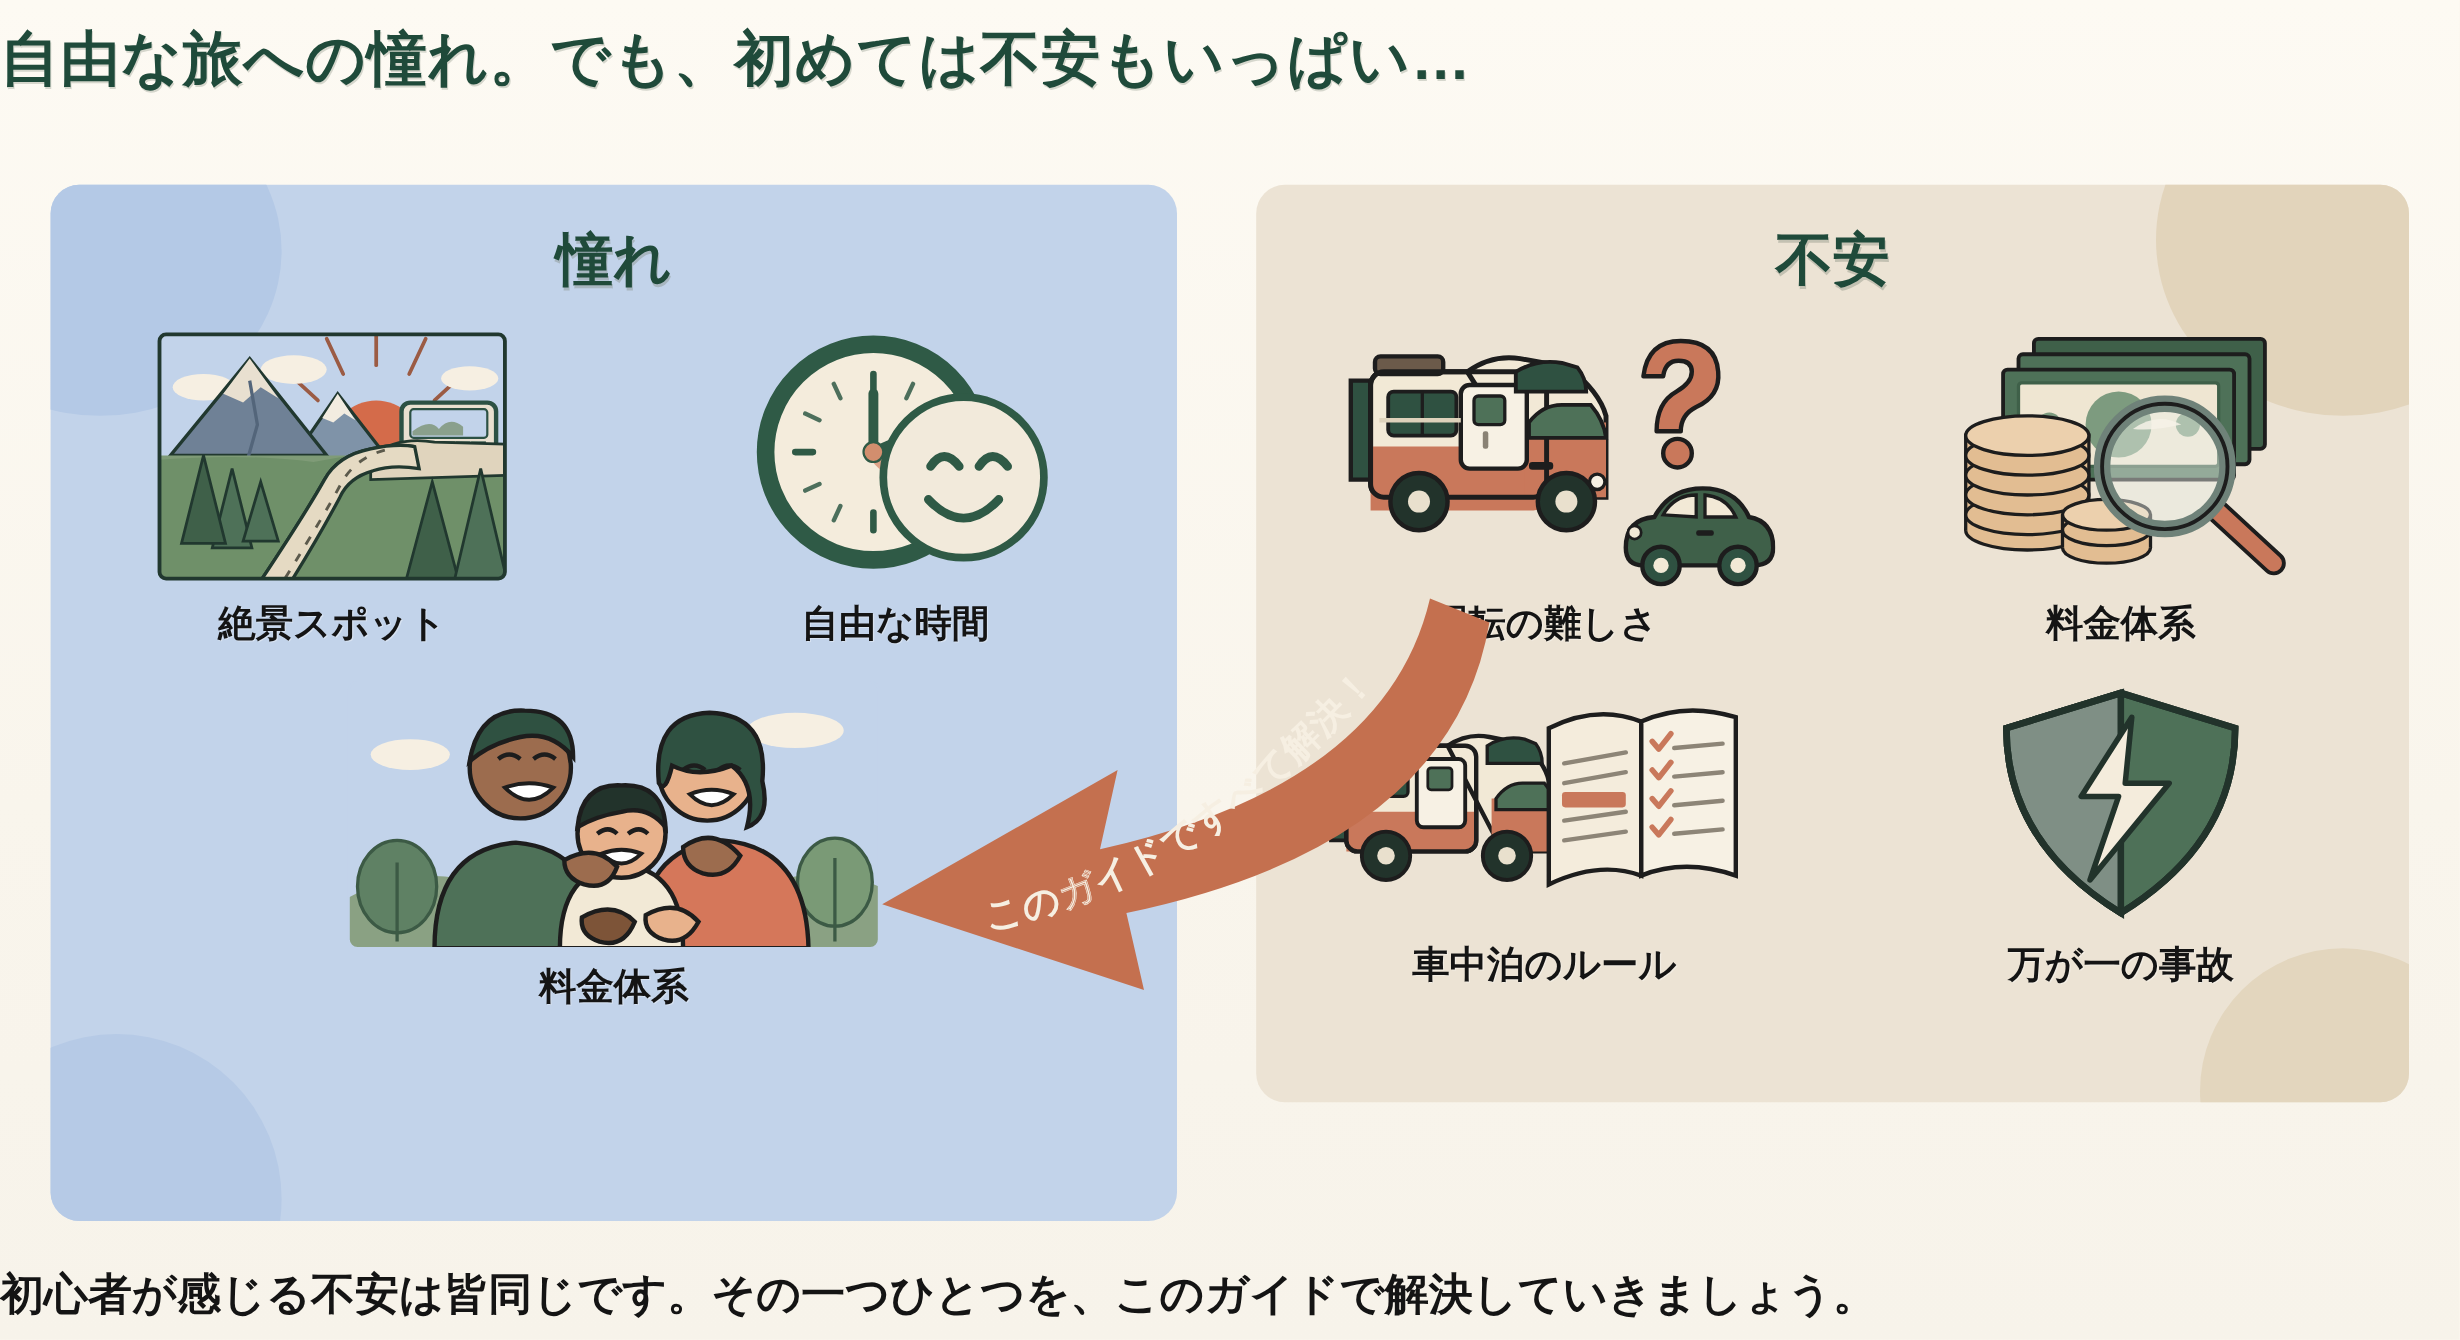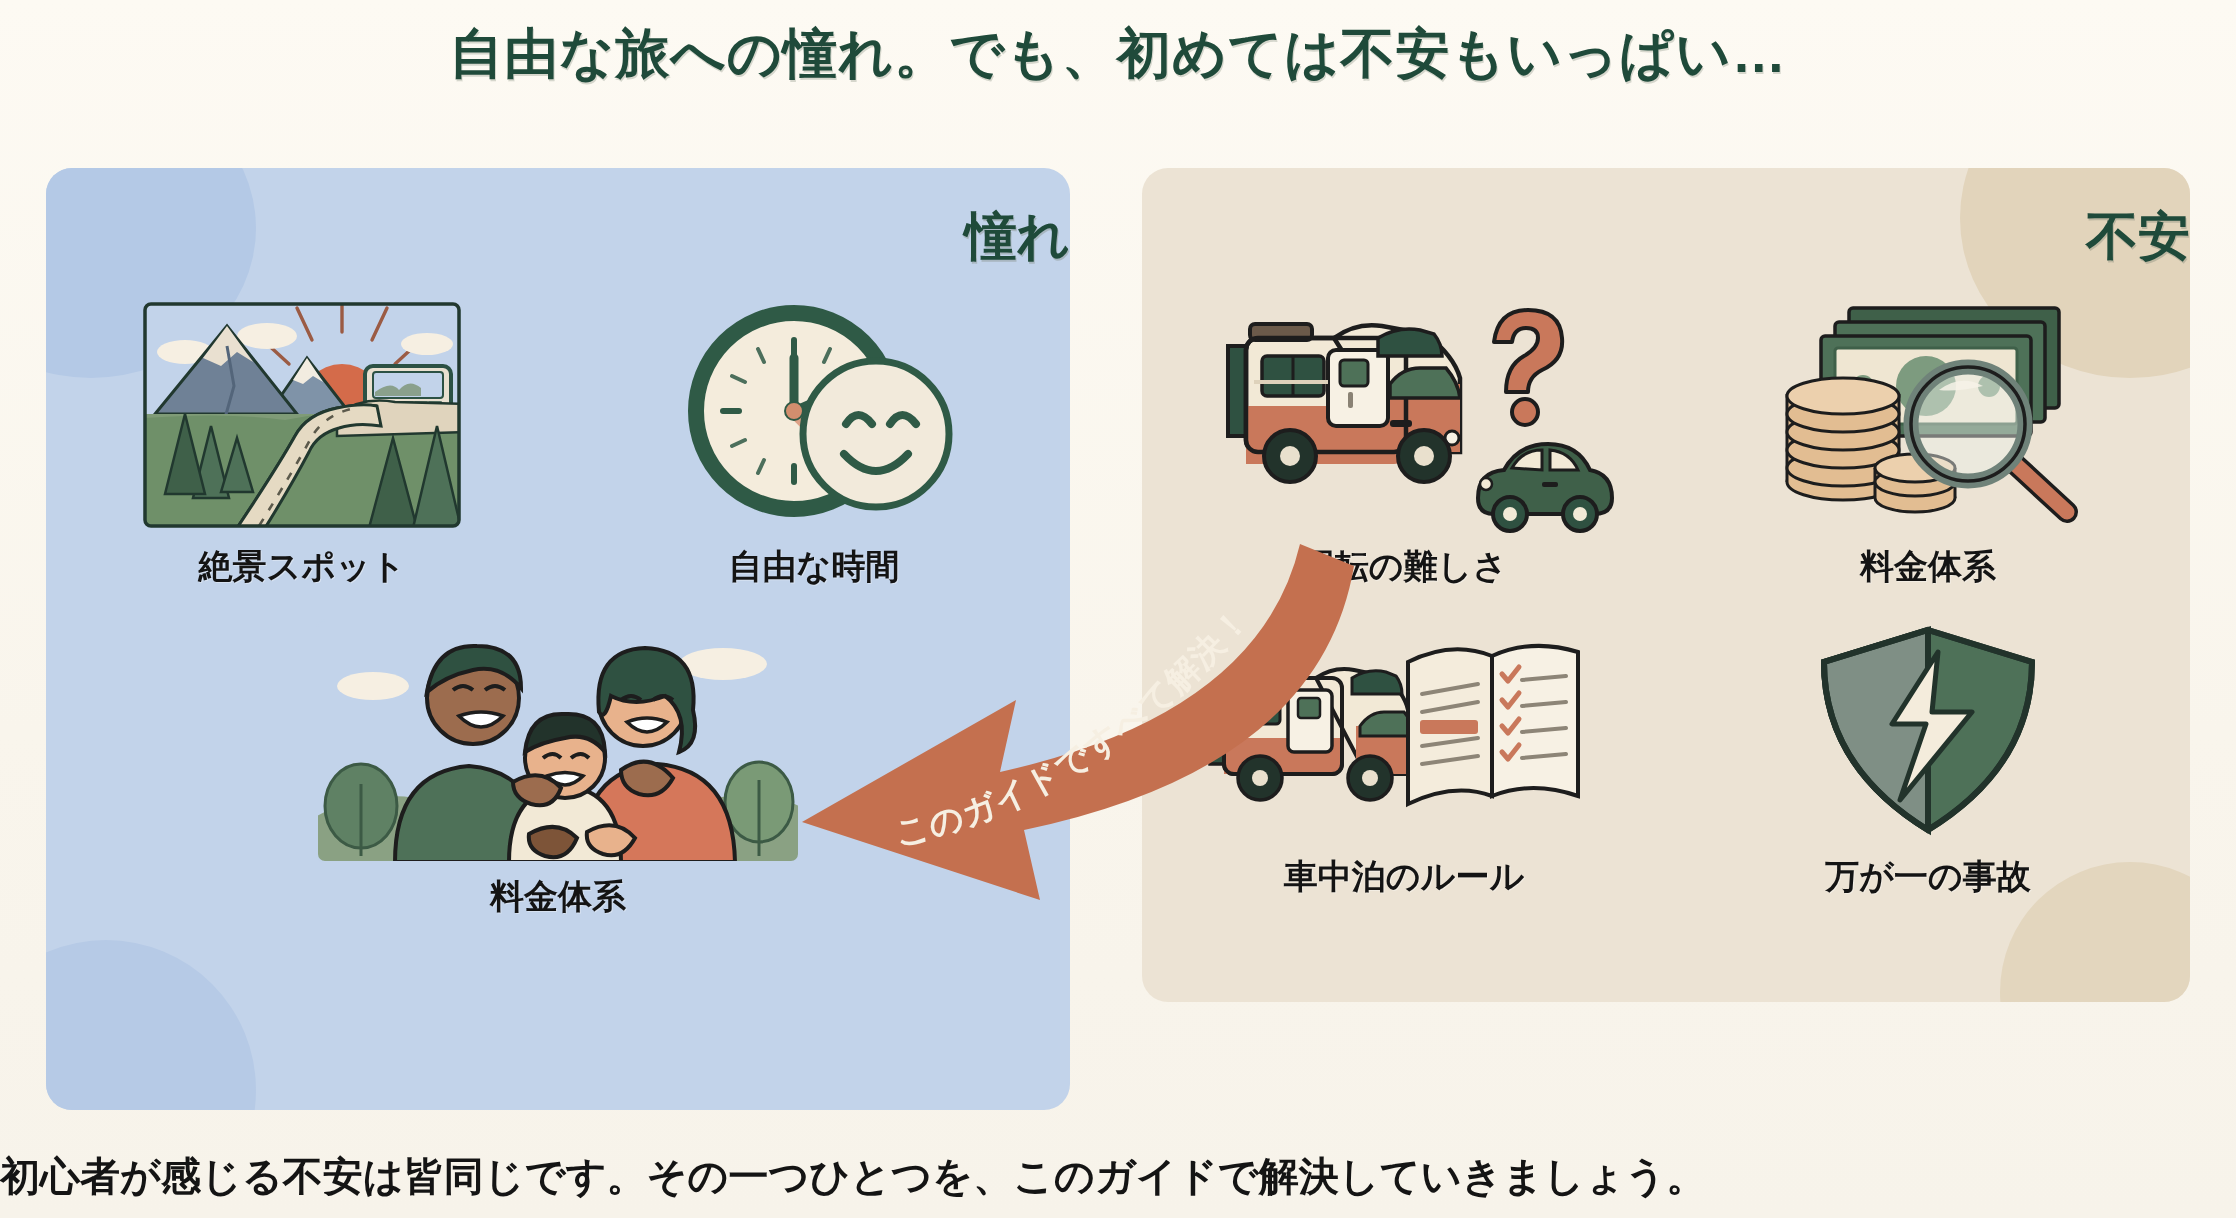--- a/index.html
+++ b/index.html
@@ -13,21 +13,20 @@
   .stage {
     position: relative;
     width: 2236px; height: 1218px;
     background: linear-gradient(180deg,#fdfaf3 0%, #f9f5ec 60%, #f7f3ea 100%);
   }
 
   
   .title {
     position: absolute;
     top: 18px; left: 0; width: 2236px;
-    text-align: center;
     font-size: 54px;
     font-weight: 700;
     letter-spacing: 1px;
     color: #1f4a3a;
     text-shadow: 1px 2px 0 rgba(140,150,135,.35);
     white-space: nowrap;
   }
 
   
   .panel {
@@ -46,21 +45,21 @@
     background: #ece3d4;
   }
   .blob { position: absolute; border-radius: 50%; pointer-events: none; }
   .blob-l1 { left: -120px; top: -90px; width: 330px; height: 300px; background: #b4c9e6; }
   .blob-l2 { left: -90px; bottom: -130px; width: 300px; height: 300px; background: #b6cae6; }
   .blob-r1 { right: -110px; top: -110px; width: 340px; height: 320px; background: #e2d4bb; }
   .blob-r2 { right: -70px; bottom: -120px; width: 260px; height: 260px; background: #e3d6be; }
 
   .panel-head {
     position: absolute; top: 34px; left: 0; width: 100%;
-    text-align: right;
+    text-align: center;
     font-size: 52px; font-weight: 700;
     color: #1f4a3a;
     text-shadow: 1px 2px 0 rgba(120,130,115,.35);
   }
 
   
   .grid {
     position: absolute;
     left: 0; top: 118px; width: 100%;
     display: grid;

